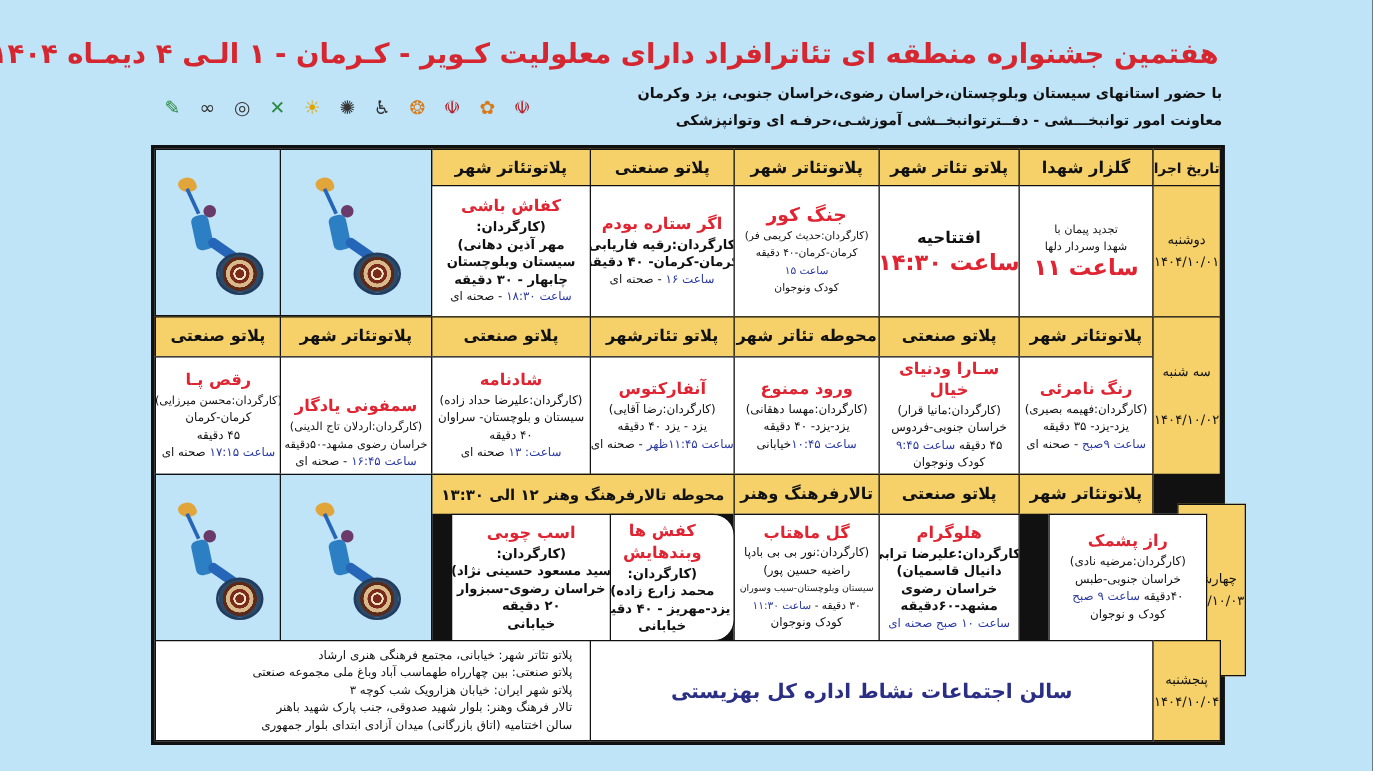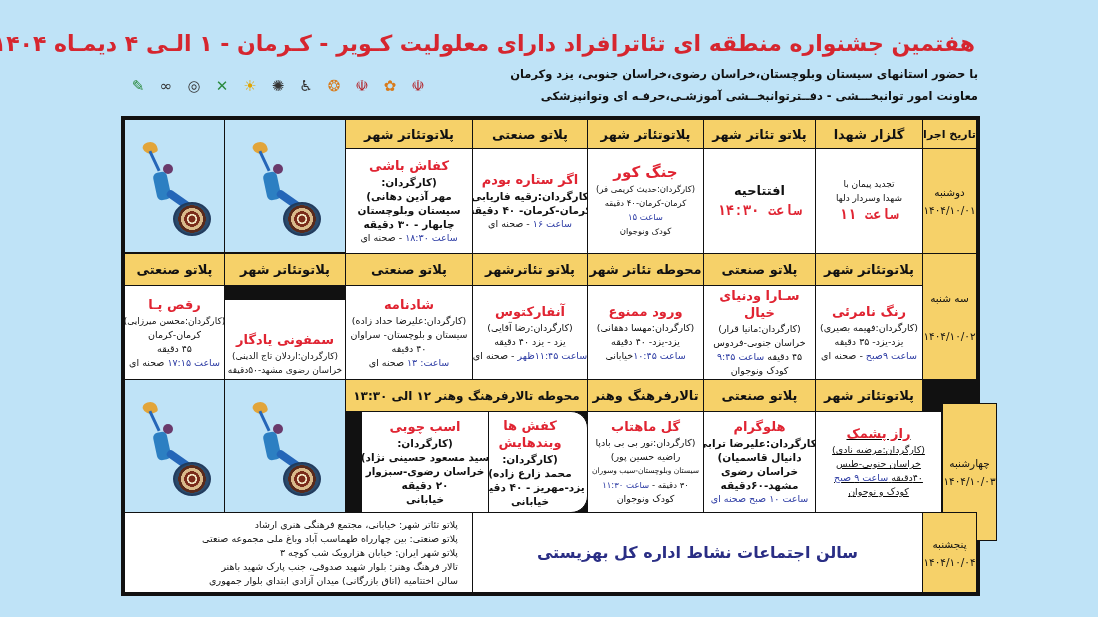--- a/index.html
+++ b/index.html
@@ -44,21 +44,21 @@
   }
   .hdr { background:#f6d169; font-weight:bold; font-size:13px; color:#111; white-space:nowrap; }
   .body { background:#ffffff; }
   .img { background:#bfe3f7; }
   .date { background:#f6d169; font-size:10.5px; color:#111; }
   .date .day { margin-bottom:6px; }
   .show-title { color:#e02432; font-weight:bold; font-size:13px; line-height:17px; margin-bottom:1px; }
   .line { font-size:9.5px; line-height:14px; color:#111; white-space:nowrap; }
   .line.b { font-weight:bold; font-size:10.5px; }
   .line.blue { color:#2b3aa3; }
-  .line.red { color:#e02432; font-size:14px; font-weight:bold; line-height:20px;font-family:Liberation Mono, monospace; }
+  .line.red { color:#e02432; font-size:18px; font-weight:bold; line-height:20px; }
   .big-black { font-weight:bold; font-size:13px; color:#111; line-height:20px; }
   .blue-inline { color:#2b3aa3; }
   .closing { color:#2a2e85; font-weight:bold; font-size:16px; line-height:30px; }
   .addr { align-items:flex-start; justify-content:center; padding-right:14px; padding-left:6px; }
   .addr .line { font-size:9.5px; line-height:14px; color:#111; text-align:right; width:100%; }
 
   
   .dancer { position:relative; width:100px; height:104px; }
   .dancer .fan { position:absolute; left:18px; top:8px; width:14px; height:12px; background:#e2a53a; border-radius:40% 60% 30% 70%; transform:rotate(-20deg); }
   .dancer .arm { position:absolute; left:28px; top:16px; width:3px; height:22px; background:#2566b8; transform:rotate(-25deg); }
@@ -195,21 +195,21 @@
     <span class="line">یزد - یزد ۴۰ دقیقه</span>
     <span class="line"><span class="blue-inline">ساعت ۱۱:۴۵ظهر</span> <span>- صحنه ای</span></span>
   </div>
   <div class="cell body" style="left:221px;top:166px;width:128px;height:95px;">
     <span class="show-title">شادنامه</span>
     <span class="line">(کارگردان:علیرضا حداد زاده)</span>
     <span class="line">سیستان و بلوچستان- سراوان</span>
     <span class="line">۴۰ دقیقه</span>
     <span class="line"><span class="blue-inline">ساعت: ۱۳</span> <span>صحنه ای</span></span>
   </div>
-  <div class="cell body" style="left:100px;top:180px;width:122px;height:123px;">
+  <div class="cell body" style="left:100px;top:166px;width:122px;height:123px;">
     <span class="show-title">سمفونی یادگار</span>
     <span class="line" style="font-size:9px">(کارگردان:اردلان تاج الدینی)</span>
     <span class="line" style="font-size:9px">خراسان رضوی مشهد-۵۰دقیقه</span>
     <span class="line"><span class="blue-inline">ساعت ۱۶:۴۵</span> <span>- صحنه ای</span></span>
   </div>
   <div class="cell body" style="left:0;top:166px;width:101px;height:95px;">
     <span class="show-title">رقص پـا</span>
     <span class="line" style="font-size:9px">(کارگردان:محسن میرزایی)</span>
     <span class="line">کرمان-کرمان</span>
     <span class="line">۴۵ دقیقه</span>
@@ -238,21 +238,21 @@
     <div class="dancer">
         <div class="fan"></div>
         <div class="arm"></div>
         <div class="head"></div>
         <div class="torso"></div>
         <div class="leg"></div>
         <div class="skirt"></div>
       </div>
   </div>
 
-  <div class="cell body" style="left:691px;top:292px;width:127px;height:102px;text-decoration:underline;">
+  <div class="cell body" style="left:715px;top:292px;width:127px;height:102px;">
     <span class="show-title">راز پشمک</span>
     <span class="line">(کارگردان:مرضیه نادی)</span>
     <span class="line">خراسان جنوبی-طبس</span>
     <span class="line"><span>۴۰دقیقه</span> <span class="blue-inline">ساعت ۹ صبح</span></span>
     <span class="line">کودک و نوجوان</span>
   </div>
   <div class="cell body" style="left:579px;top:292px;width:113px;height:102px;">
     <span class="show-title">هلوگرام</span>
     <span class="line b">(کارگردان:علیرضا ترابی</span>
     <span class="line b">دانیال قاسمیان)</span>

